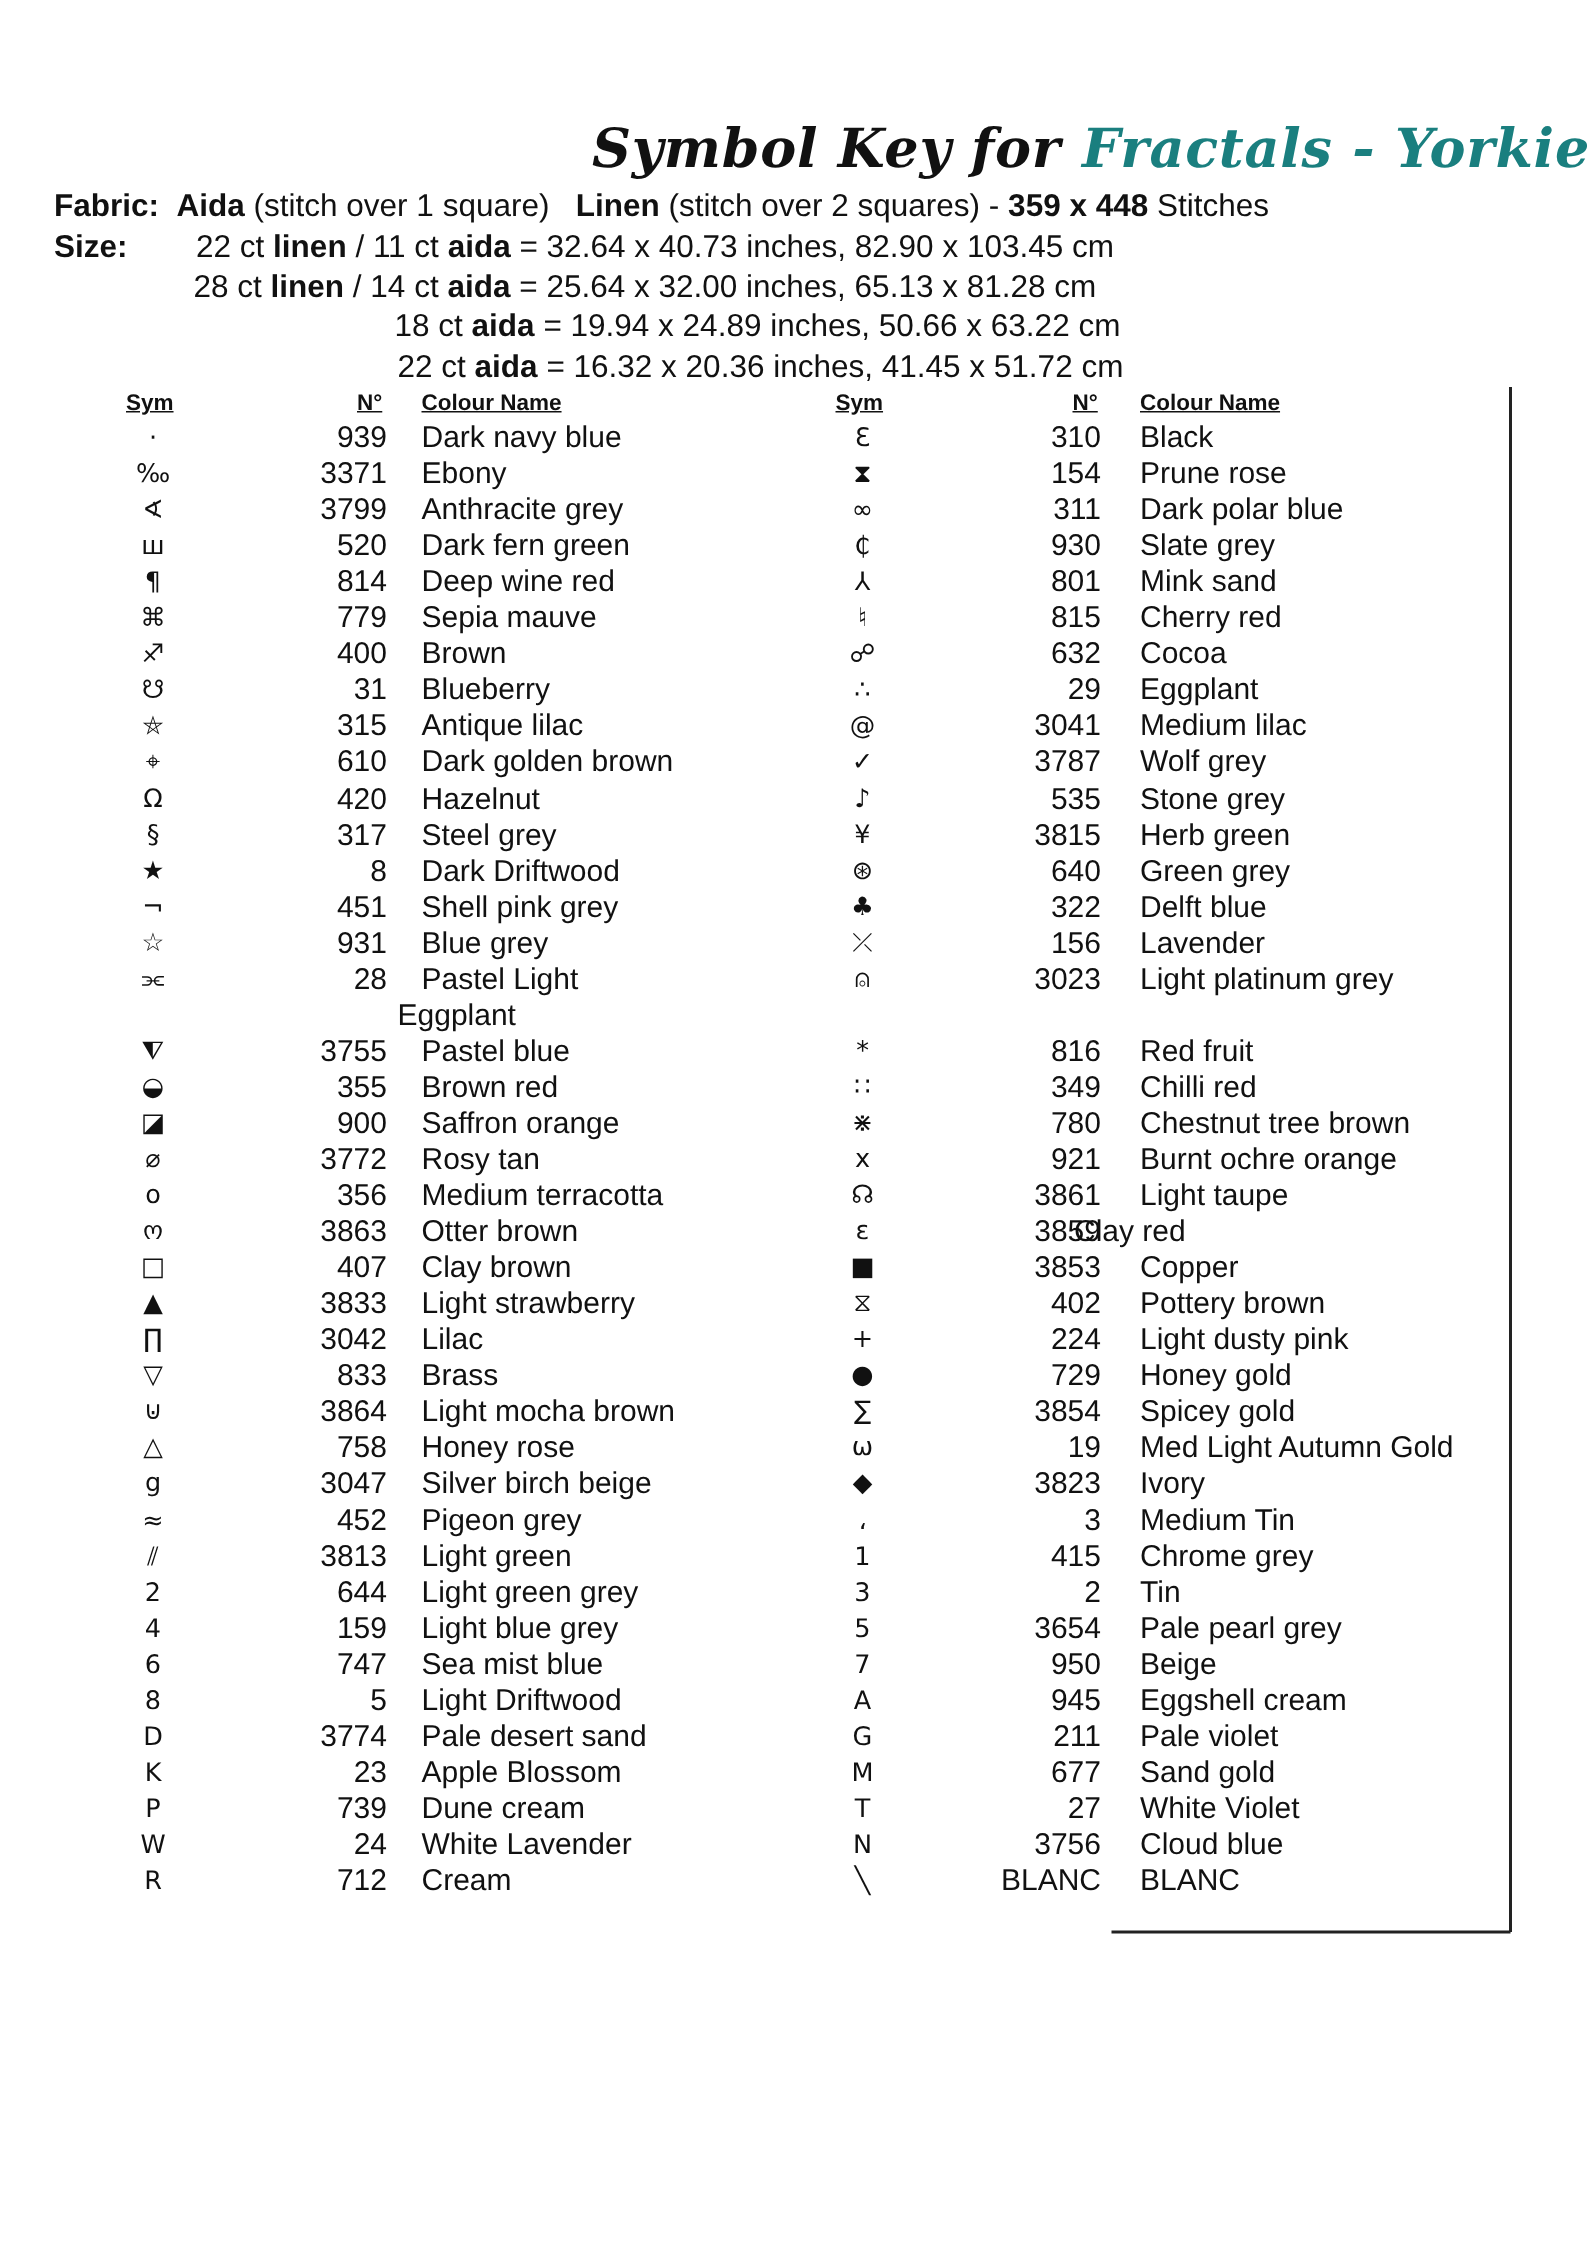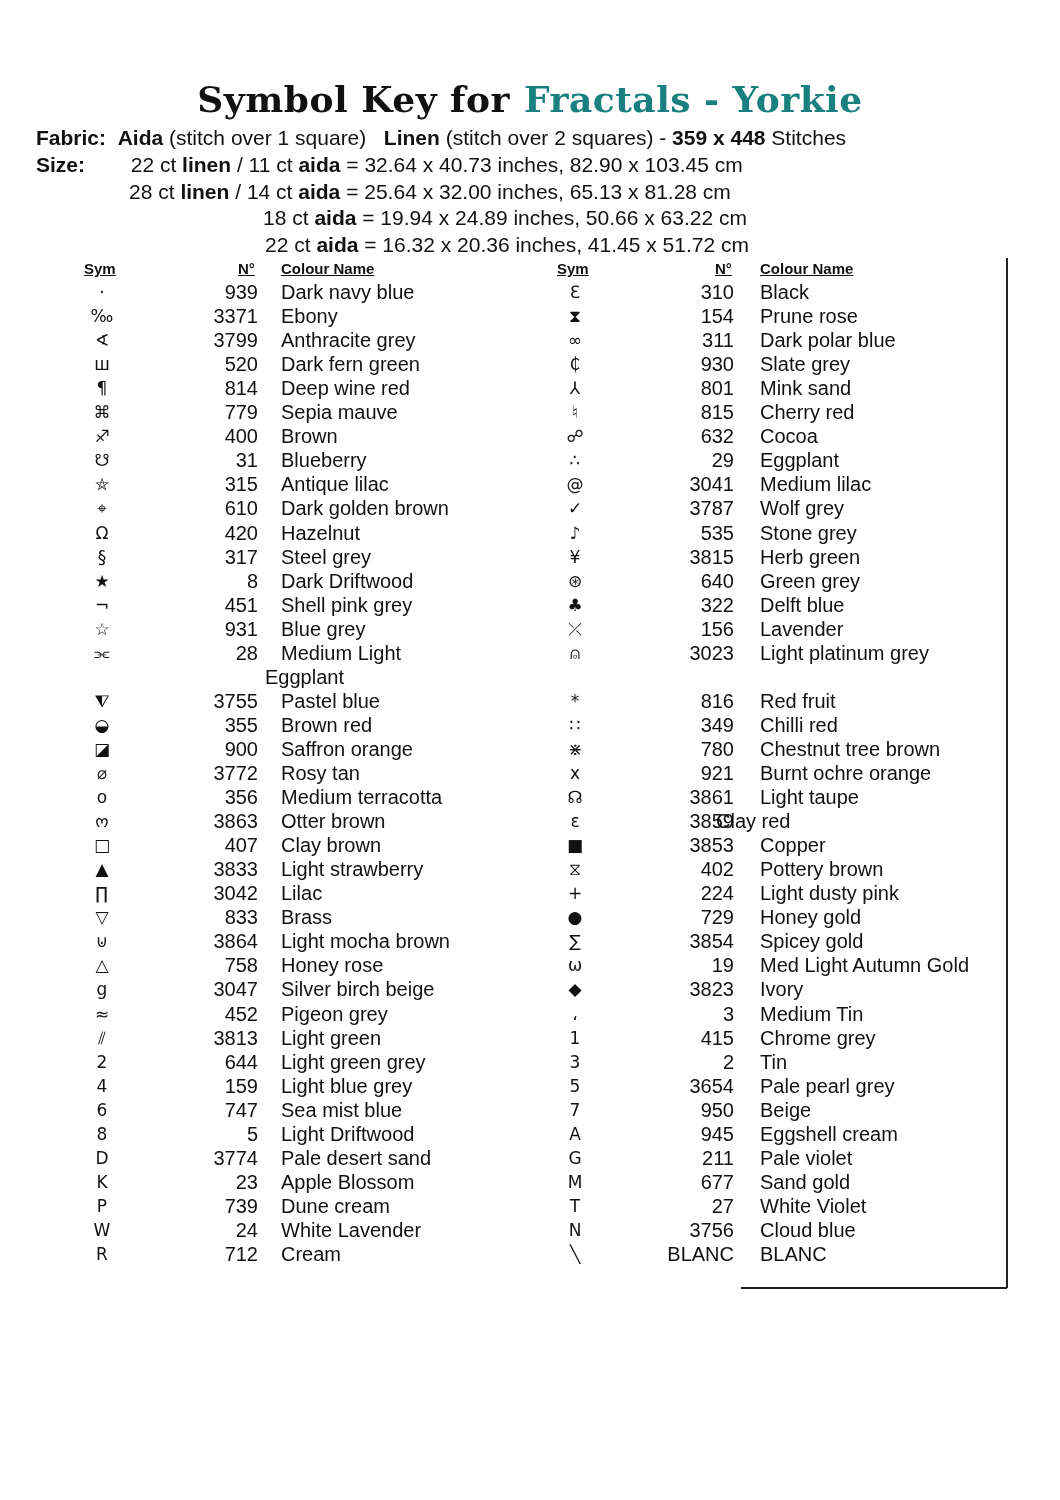--- a/index.html
+++ b/index.html
@@ -1,19 +1,19 @@
 <!DOCTYPE html>
 <html><head>
 <meta charset="utf-8">
 <style>
   html, body { margin: 0; padding: 0; background: #ffffff; }
   body { width: 1060px; height: 1500px; position: relative; overflow: hidden;
          font-family: "Liberation Sans", sans-serif; color: #111; }
-  .title { position: absolute; top: 78px; left: 0; width: 1060px; text-align: center;
-           font-family: "DejaVu Serif", serif; font-weight: bold;
+  .title { position: absolute; top: 78px; left: 0; width: 1060px; text-align: right;
+           font-family: "DejaVu Serif", serif; font-style: italic; font-weight: bold;
            font-size: 36px; letter-spacing: 0.5px; }
   .title .accent { color: #1a7f7f; margin-left: 14px; }
   .info { position: absolute; left: 36px; font-size: 21px; white-space: nowrap; }
   .info b { font-weight: bold; }
   .hdr { position: absolute; top: 260px; font-size: 15px; font-weight: bold;
          text-decoration: underline; }
   .row { position: absolute; height: 24px; font-size: 20px; line-height: 24px; }
   .sym { position: absolute; width: 40px; text-align: center; font-family: "DejaVu Sans", sans-serif; font-size: 17px; }
   .num { position: absolute; width: 90px; text-align: right; }
   .name { position: absolute; white-space: nowrap; }
@@ -143,21 +143,21 @@
       <span class="name" style="left:281px">Shell pink grey</span>
     </div>
     <div class="row" style="top: 616.7px; left: 0px;">
       <span class="sym" style="left:82px">☆</span>
       <span class="num" style="left:168px">931</span>
       <span class="name" style="left:281px">Blue grey</span>
     </div>
     <div class="row" style="top: 640.75px; left: 0px;">
       <span class="sym" style="left:82px">⫘</span>
       <span class="num" style="left:168px">28</span>
-      <span class="name" style="left:281px">Medium Light</span>
+      <span class="name" style="left:281px">Pastel Light</span>
     </div>
     <div class="row" style="top: 664.8px;">
       <span class="name" style="left:265px">Eggplant</span>
     </div>
     <div class="row" style="top: 688.85px; left: 0px;">
       <span class="sym" style="left:82px">⧨</span>
       <span class="num" style="left:168px">3755</span>
       <span class="name" style="left:281px">Pastel blue</span>
     </div>
     <div class="row" style="top: 712.9px; left: 0px;">

